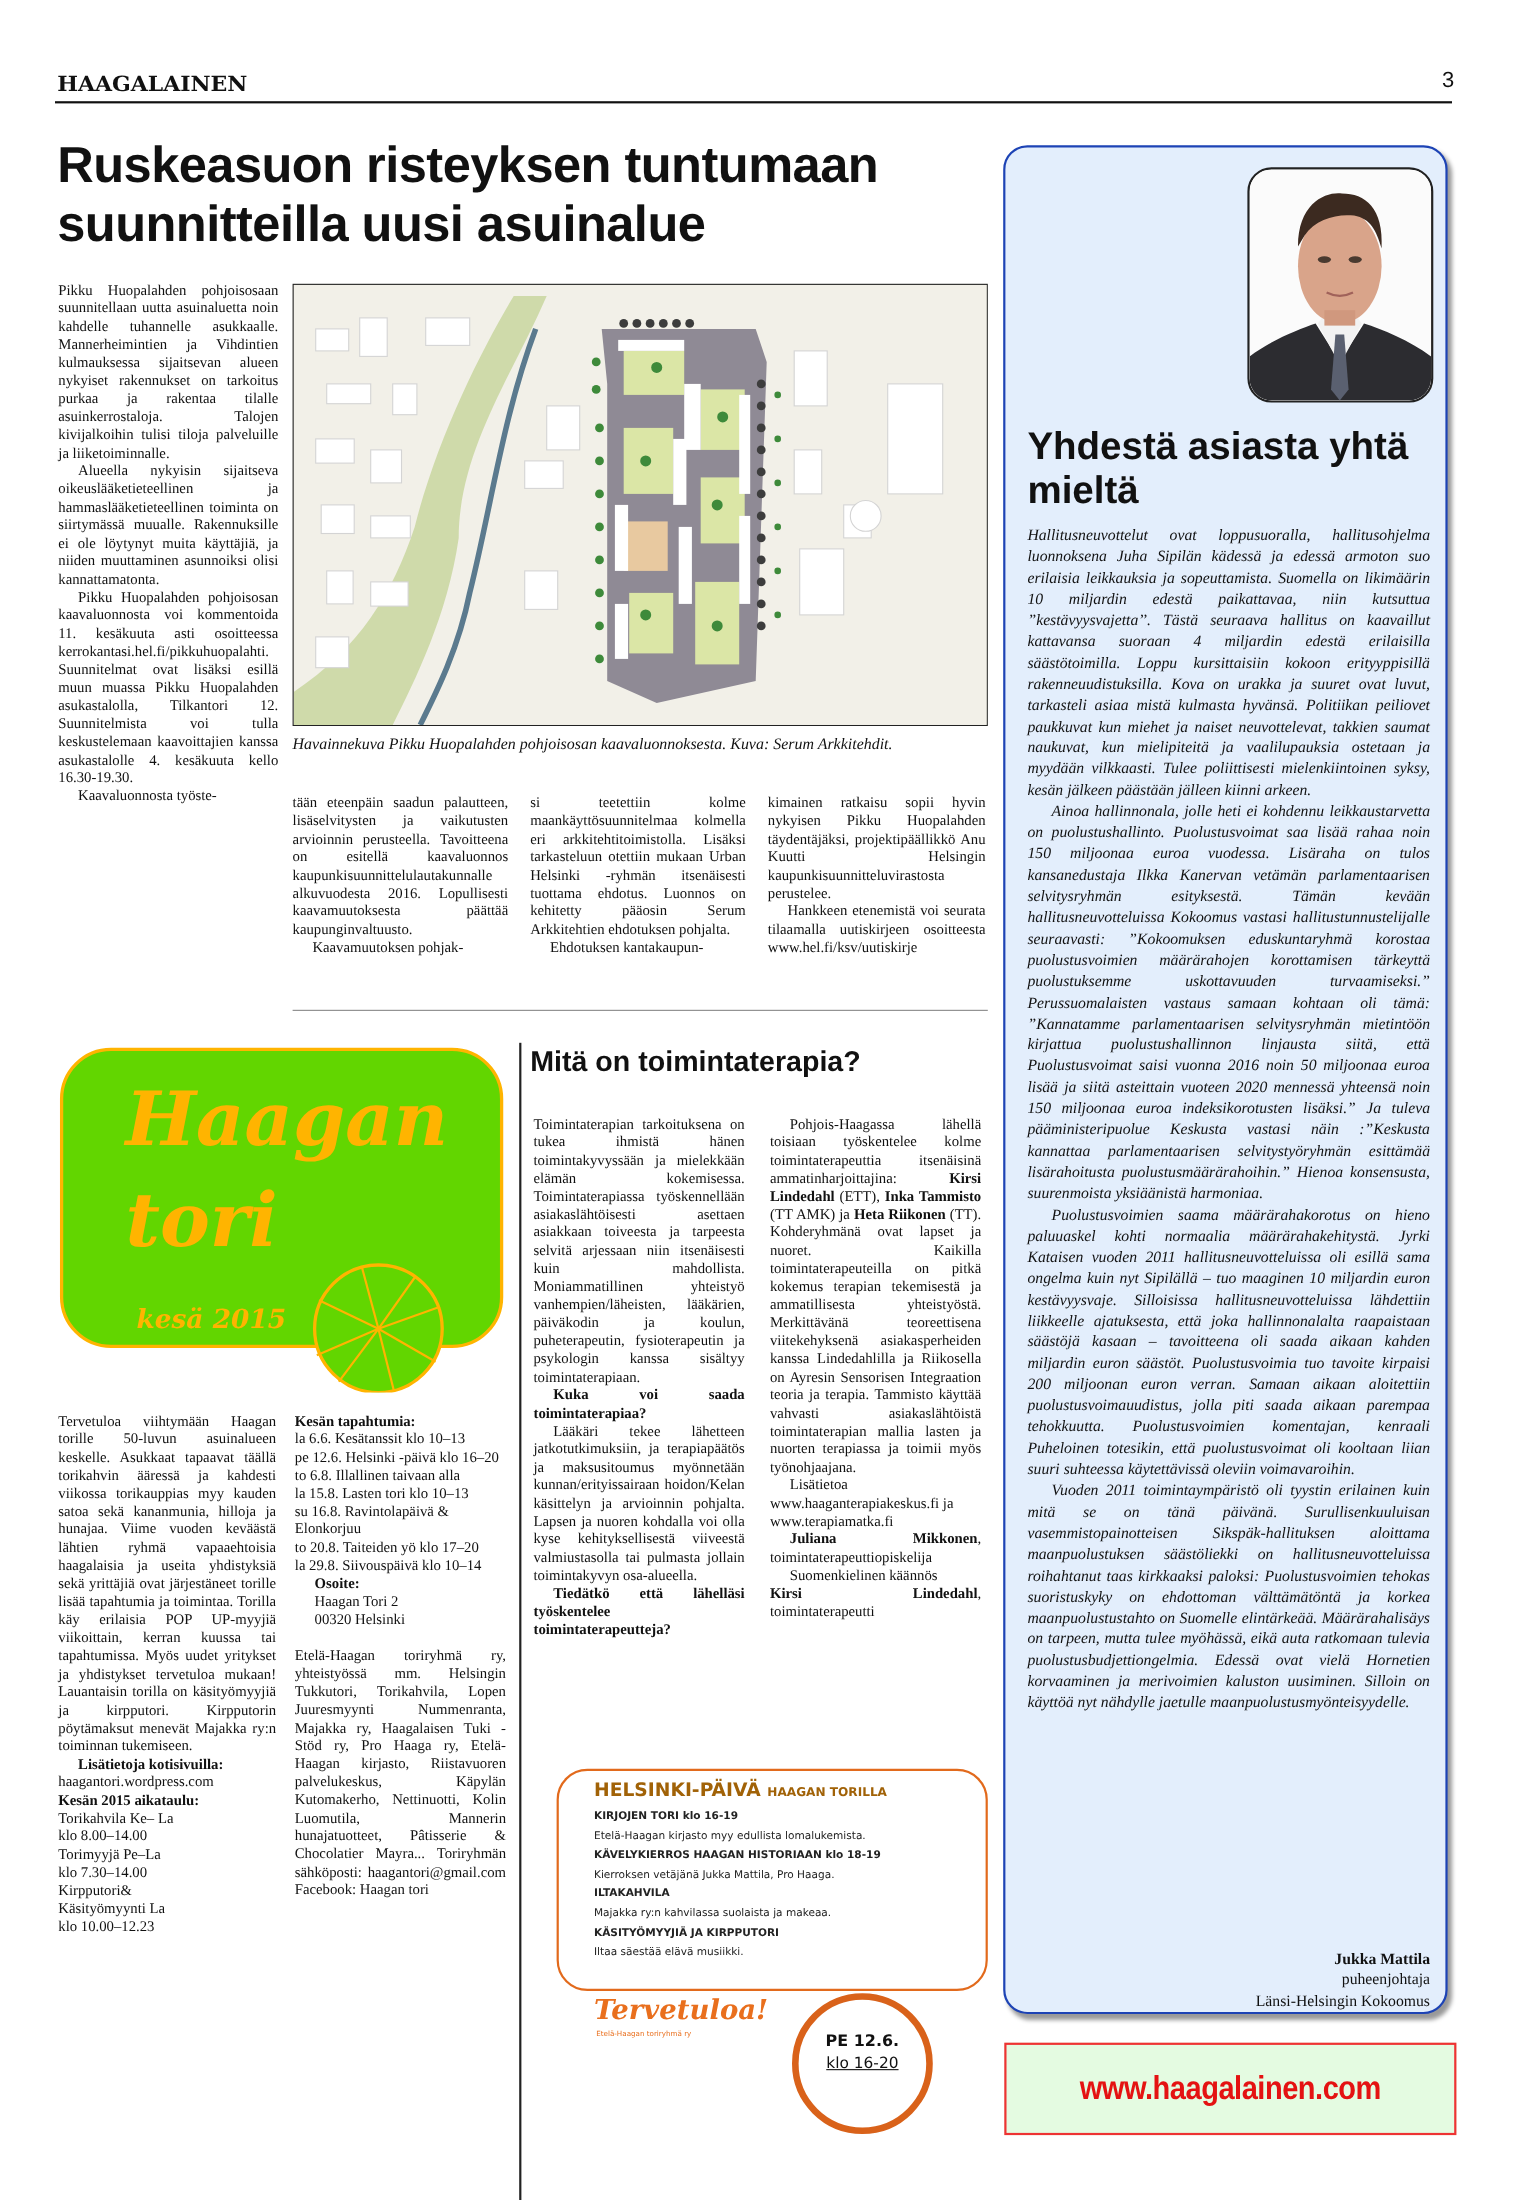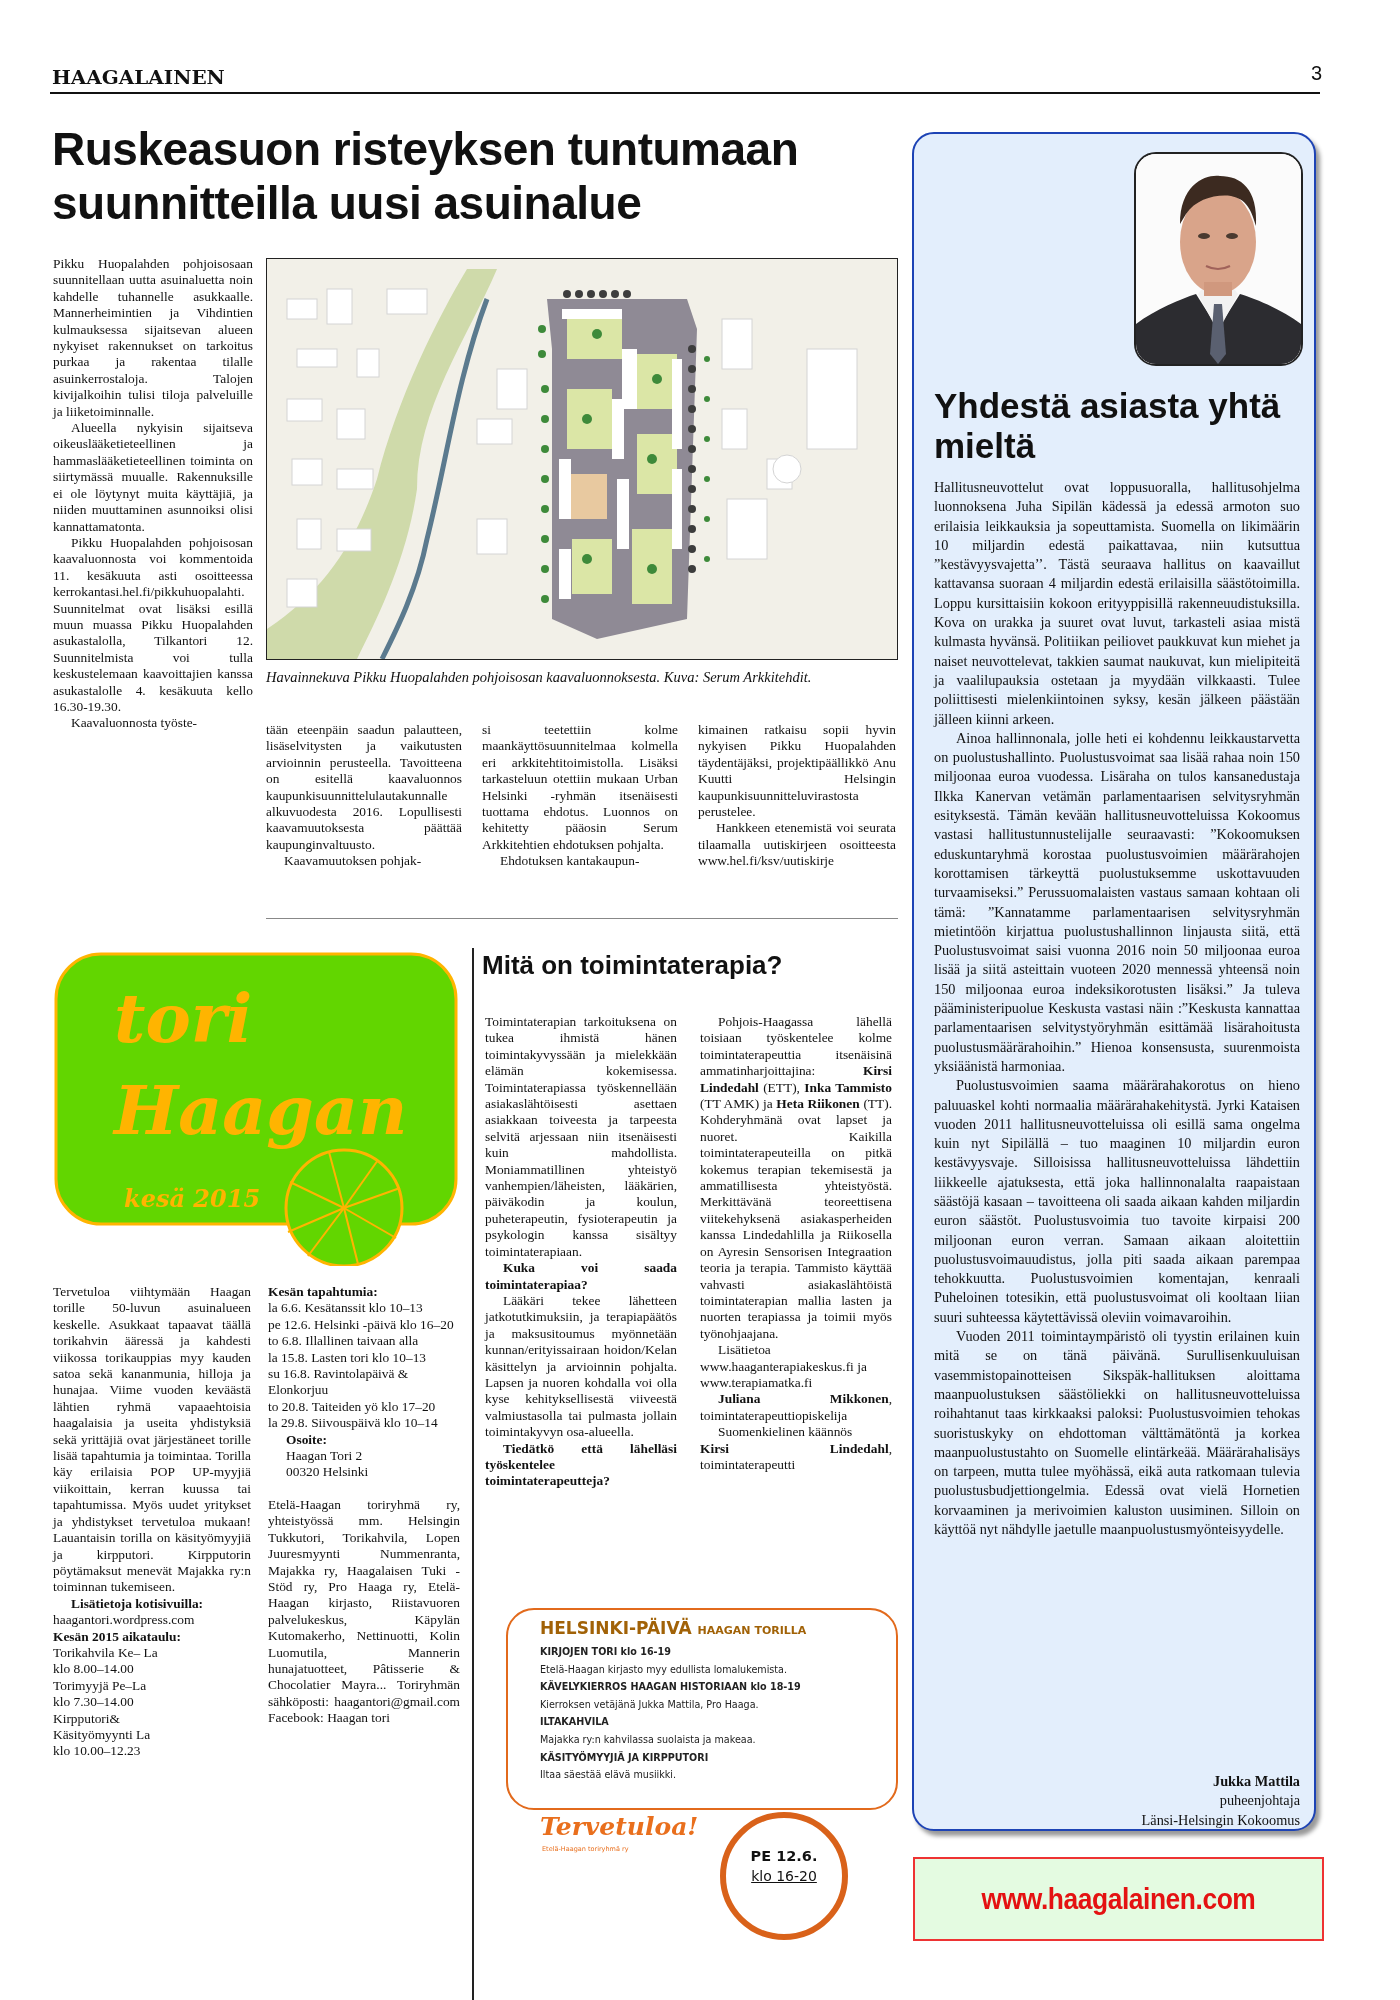--- a/index.html
+++ b/index.html
@@ -18,21 +18,21 @@
   .c2{left:266px;top:722px;width:196px;}
   .c3{left:482px;top:722px;width:196px;}
   .c4{left:698px;top:722px;width:198px;}
   .divider-h{left:266px;top:918px;width:632px;height:1px;background:#888;}
   .vline{background:#222;width:2px;}
   
   .opinion{left:912px;top:132px;width:400px;height:1695px;background:#e3eefc;border:2px solid #1d43b5;border-radius:22px;box-shadow:4px 5px 4px #999;}
   .portrait{left:1134px;top:152px;width:165px;height:210px;border:2px solid #222;border-radius:22px;overflow:hidden;background:#fff;}
   .op-title{left:934px;top:386px;width:360px;font-family:"Liberation Sans",sans-serif;font-weight:700;font-size:35px;line-height:40px;}
   .op-body{left:934px;top:478px;width:366px;font-size:14.3px;line-height:19.3px;text-align:justify;}
-  .op-body p{margin:0;}
+  .op-body p{margin:0;font-style:italic;}
   .op-body p.ind{text-indent:22px;}
   .op-sign{left:934px;top:1752px;width:366px;text-align:right;font-size:14.3px;line-height:19.3px;}
   .urlbox{left:913px;top:1857px;width:407px;height:80px;background:#e4fbe1;border:2px solid #e33;}
   .urlbox span{display:block;text-align:center;font-family:"Liberation Sans",sans-serif;font-weight:700;font-size:30px;color:#e41212;line-height:80px;letter-spacing:-0.5px;transform:scaleX(0.88);}
   
   .torilogo{left:54px;top:946px;width:420px;height:320px;}
   .tori1{left:53px;top:1284px;width:198px;}
   .tori2{left:268px;top:1284px;width:192px;}
   .list{font-size:13.4px;line-height:16.4px;}
   .list div{margin:0;}
@@ -219,22 +219,22 @@
         <line x1="290" y1="262" x2="324" y2="214"></line>
       <line x1="290" y1="262" x2="346" y2="242"></line>
         <line x1="290" y1="262" x2="342" y2="292"></line>
       <line x1="290" y1="262" x2="304" y2="318"></line>
         <line x1="290" y1="262" x2="254" y2="310"></line>
       <line x1="290" y1="262" x2="234" y2="286"></line>
         <line x1="290" y1="262" x2="236" y2="236"></line>
     </g>
   </svg>
   <div class="abs" style="left:60px;top:26px;font-family:'DejaVu Serif',serif;font-style:italic;font-weight:700;font-size:68px;color:#ffb400;line-height:92px;">
+    <div>Haagan</div>
     <div>tori</div>
-    <div>Haagan</div>
   </div>
   <div class="abs" style="left:70px;top:238px;font-family:'DejaVu Serif',serif;font-style:italic;font-weight:700;font-size:24px;color:#ffb400;">kesä 2015</div>
 </div>
 <div class="abs vline" style="left:472px;top:948px;height:1095px;"></div>
 
 <div class="abs col tori1">
   <p>Tervetuloa viihtymään Haagan torille 50-luvun asuinalueen keskelle. Asukkaat tapaavat täällä torikahvin ääressä ja kahdesti viikossa torikauppias myy kauden satoa sekä kananmunia, hilloja ja hunajaa. Viime vuoden keväästä lähtien ryhmä vapaaehtoisia haagalaisia ja useita yhdistyksiä sekä yrittäjiä ovat järjestäneet torille lisää tapahtumia ja toimintaa. Torilla käy erilaisia POP UP-myyjiä viikoittain, kerran kuussa tai tapahtumissa. Myös uudet yritykset ja yhdistykset tervetuloa mukaan! Lauantaisin torilla on käsityömyyjiä ja kirpputori. Kirpputorin pöytämaksut menevät Majakka ry:n toiminnan tukemiseen.</p>
   <p class="ind" style="font-weight:700;text-align:left;">Lisätietoja kotisivuilla:</p>
   <p style="text-align:left;">haagantori.wordpress.com</p>
   <p style="font-weight:700;text-align:left;">Kesän 2015 aikataulu:</p>

